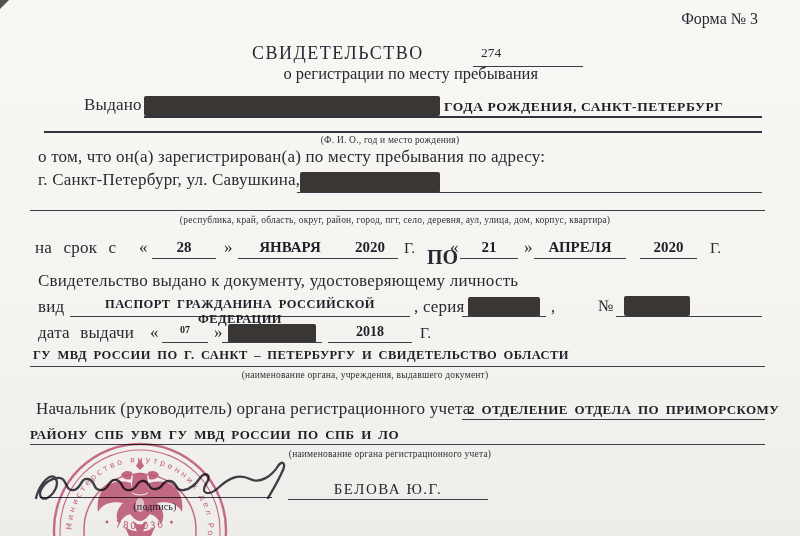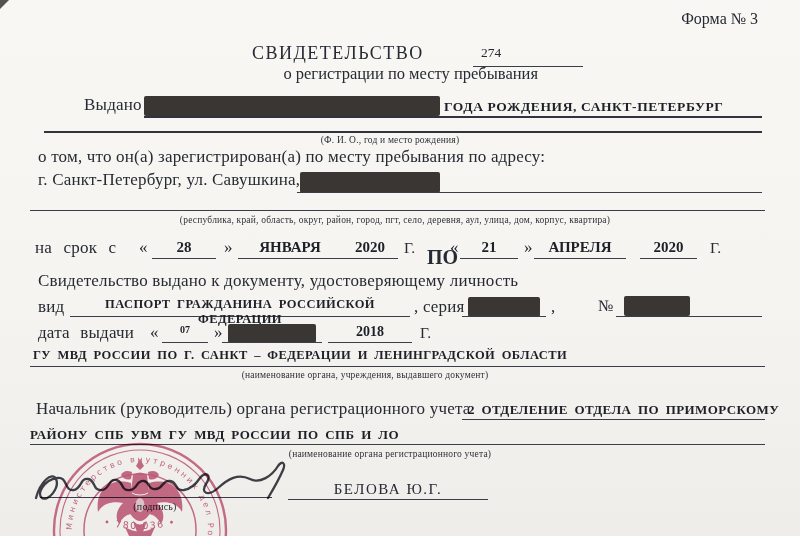--- a/index.html
+++ b/index.html
@@ -83,21 +83,21 @@
 
   <div class="abs t17" style="left:38px;top:323px;word-spacing:6px;">дата выдачи</div>
   <div class="abs t17" style="left:150px;top:323px;">«</div>
   <div class="cell" style="left:162px;top:324px;width:46px;height:18px;font-size:10px;font-weight:bold;color:#1d2028;">07</div>
   <div class="abs t17" style="left:214px;top:323px;">»</div>
   <div class="bar" style="left:228px;top:324px;width:88px;height:19px;"></div>
   <div class="hl" style="left:222px;top:342px;width:100px;"></div>
   <div class="cell" style="left:328px;top:324px;width:84px;height:18px;font-size:14px;font-weight:bold;color:#1d2028;">2018</div>
   <div class="abs" style="left:420px;top:324px;font-size:15.5px;">Г.</div>
 
-  <div class="abs narrow" style="left:33px;top:348px;">ГУ МВД РОССИИ ПО Г. САНКТ – ФЕДЕРАЦИИ И ЛЕНИНГРАДСКОЙ ОБЛАСТИ</div>
+  <div class="abs narrow" style="left:33px;top:348px;">ГУ МВД РОССИИ ПО Г. САНКТ – ПЕТЕРБУРГУ И СВИДЕТЕЛЬСТВО ОБЛАСТИ</div>
   <div class="hl" style="left:30px;top:366px;width:735px;"></div>
   <div class="abs cap" style="left:0;top:370px;width:730px;">(наименование органа, учреждения, выдавшего документ)</div>
 
   <div class="abs t17" style="left:36px;top:399px;">Начальник (руководитель) органа регистрационного учета</div>
   <div class="abs narrow" style="left:468px;top:402px;font-size:13px;">2 ОТДЕЛЕНИЕ ОТДЕЛА ПО ПРИМОРСКОМУ</div>
   <div class="hl" style="left:462px;top:419px;width:303px;"></div>
   <div class="abs narrow" style="left:30px;top:427px;font-size:13px;">РАЙОНУ СПБ УВМ ГУ МВД РОССИИ ПО СПБ И ЛО</div>
   <div class="hl" style="left:30px;top:444px;width:735px;"></div>
   <div class="abs cap" style="left:0;top:449px;width:780px;">(наименование органа регистрационного учета)</div>
 

